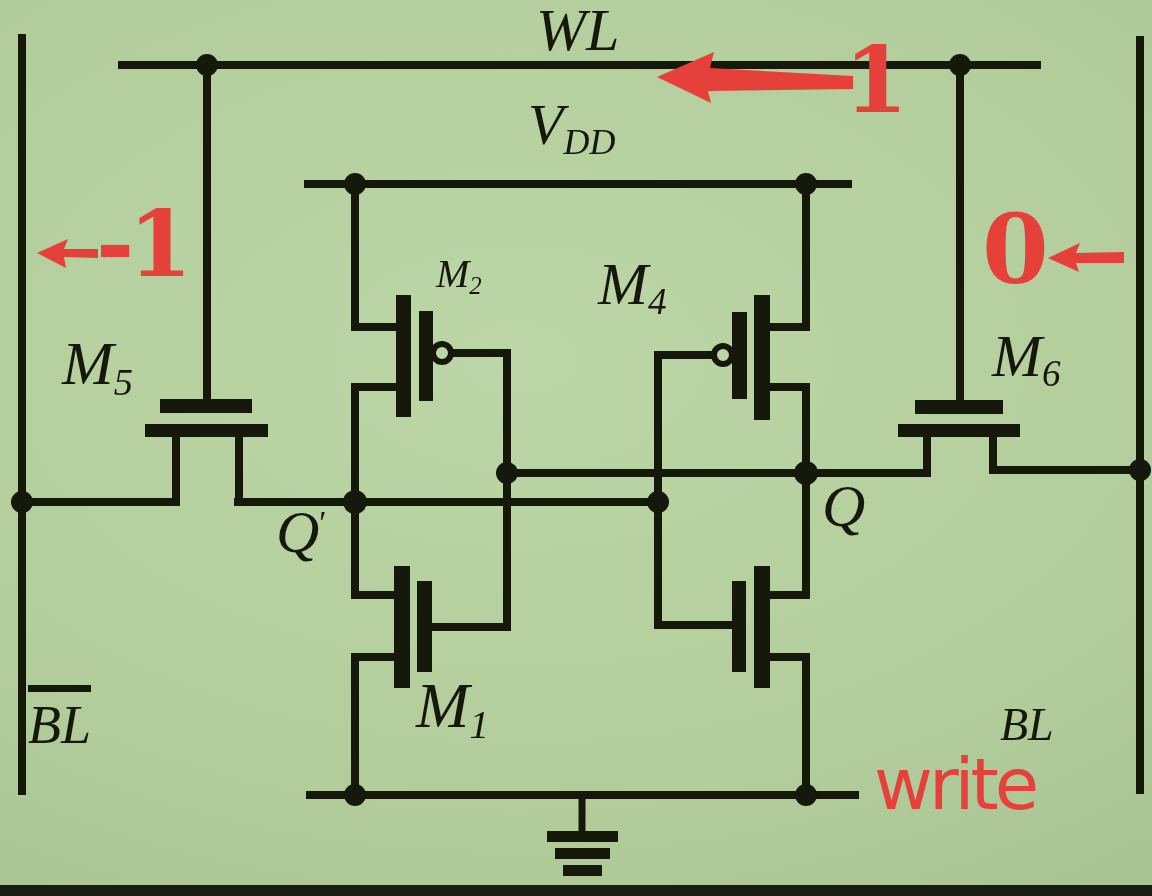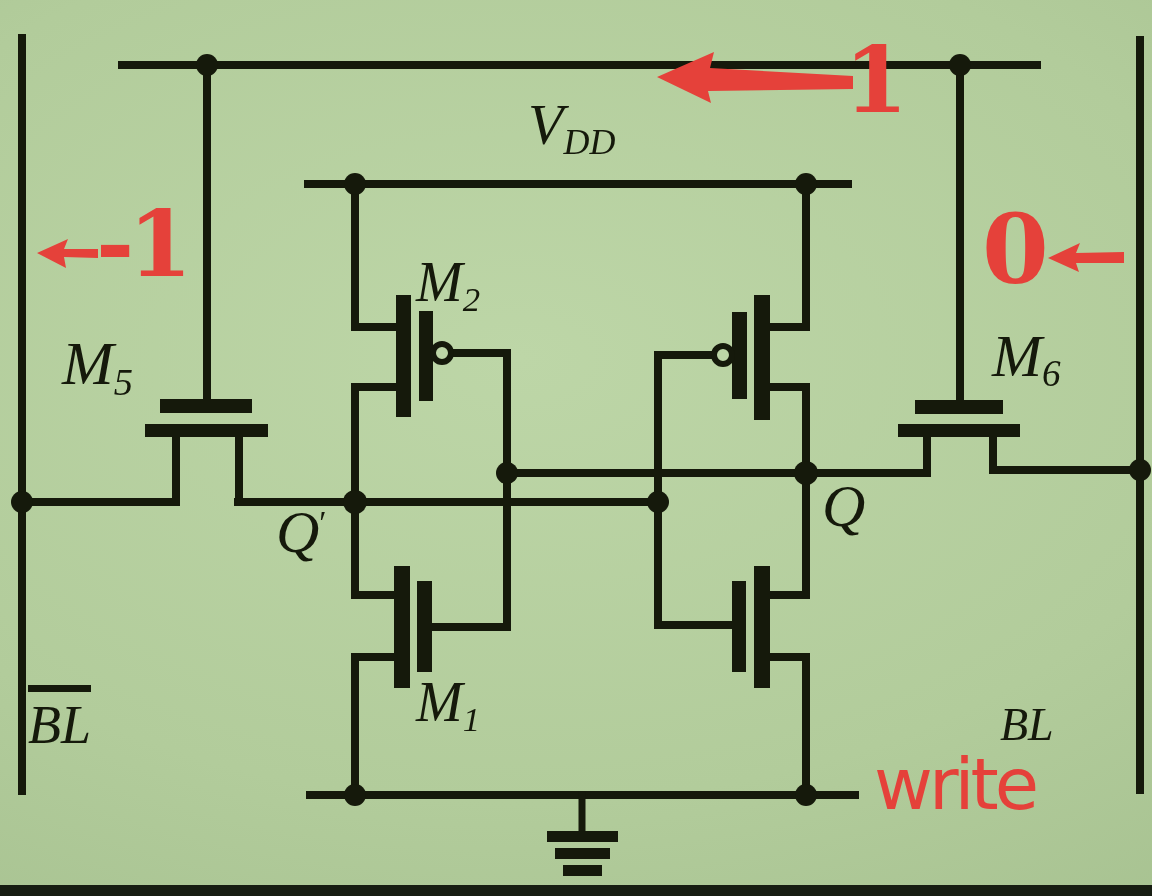--- a/index.html
+++ b/index.html
@@ -111,31 +111,33 @@
     <circle class="dot" cx="355" cy="502" r="12"></circle>
     <circle class="dot" cx="658" cy="502" r="11"></circle>
     <circle class="dot" cx="355" cy="795" r="11"></circle>
     <circle class="dot" cx="806" cy="795" r="11"></circle>
 
     <polygon class="redshape" points="657,77 714,52 710,68 853,76 853,89 708,91 711,103"></polygon>
     <polygon class="redshape" points="37,253 68,239 64,249 98,249 98,258 64,257 66,268"></polygon>
     <polygon class="redshape" points="1048,258 1080,243 1076,253 1124,252 1124,263 1076,263 1079,272"></polygon>
   </svg>
 
+  <div class="lbl" style="left:536px;top:0px;font-size:60px;"><span>WL</span></div>
 
   <div class="lbl" style="left:528px;top:96px;font-size:58px;"><span>V</span><span class="sub">DD</span></div>
 
   <div class="lbl" style="left:62px;top:332px;font-size:62px;"><span>M</span><span class="sub">5</span></div>
 
-  <div class="lbl" style="left:416px;top:254px;font-size:56px;"><span>M</span><span class="sub">2</span></div>
+  <div class="lbl" style="left:436px;top:254px;font-size:40px;"><span>M</span><span class="sub">2</span></div>
 
+  <div class="lbl" style="left:598px;top:254px;font-size:60px;"><span>M</span><span class="sub">4</span></div>
 
   <div class="lbl" style="left:992px;top:326px;font-size:60px;"><span>M</span><span class="sub">6</span></div>
 
-  <div class="lbl" style="left:416px;top:674px;font-size:56px;"><span>M</span><span class="sub">1</span></div>
+  <div class="lbl" style="left:416px;top:674px;font-size:64px;"><span>M</span><span class="sub">1</span></div>
 
 
   <div class="lbl" style="left:276px;top:502px;font-size:60px;"><span>Q</span><span class="prime">′</span></div>
 
   <div class="lbl" style="left:822px;top:476px;font-size:60px;"><span>Q</span></div>
 
   <div class="lbl" style="left:28px;top:698px;font-size:54px;"><span class="overlined">BL</span></div>
 
   <div class="lbl" style="left:1000px;top:702px;font-size:46px;"><span>BL</span></div>
 

